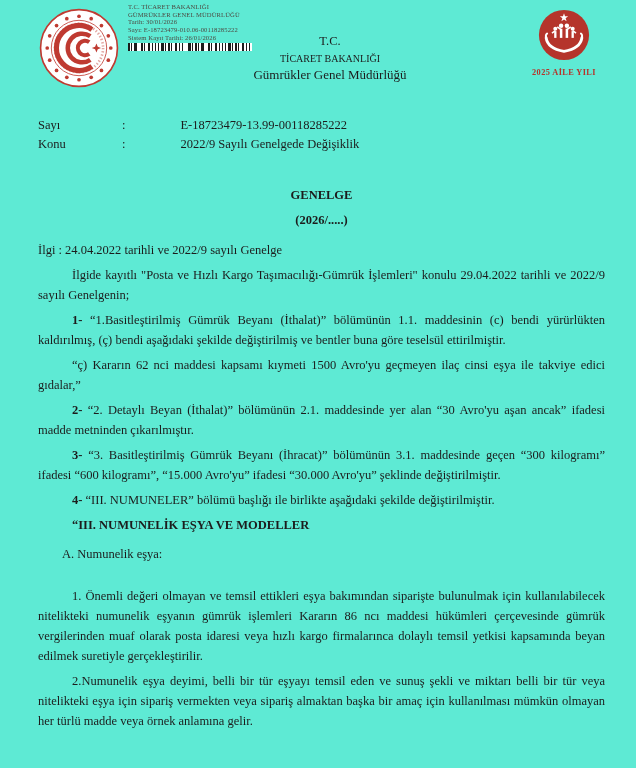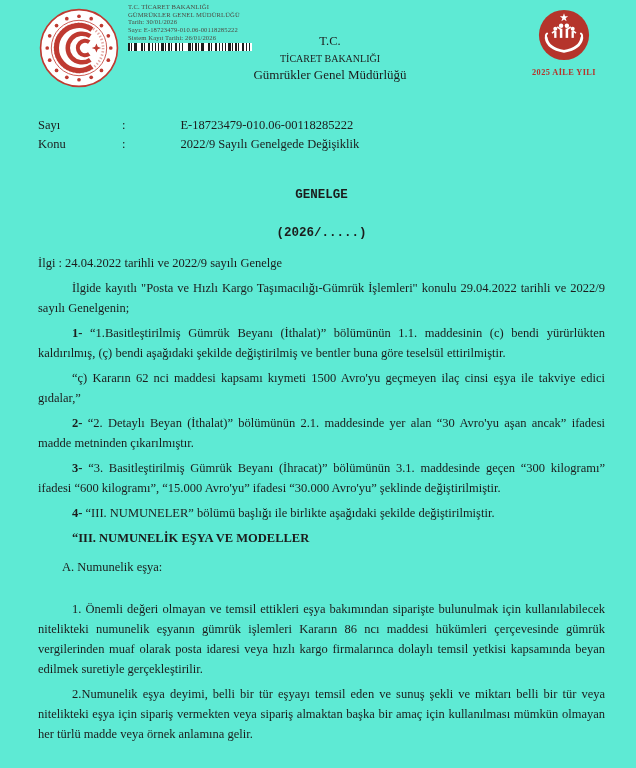--- a/index.html
+++ b/index.html
@@ -42,22 +42,22 @@
   }
   
   .doc-main{
     position:absolute;top:102px;left:38px;width:567px;
     font-size:12.5px;line-height:20px;
   }
   .meta{margin-top:14px;line-height:19px;}
   .meta-row{display:flex;gap:48px;}
   .meta-label{width:34px;flex:0 0 auto;}
   .meta-colon{flex:0 0 auto;margin:0 7px 0 2px;}
-  .title-block{margin-top:31px;text-align:center;font-weight:bold;line-height:21px;font-family:Liberation Mono, monospace;}
-  .title-block .t2{margin-top:17px;}
+  .title-block{margin-top:31px;text-align:center;font-weight:bold;line-height:21px;}
+  .title-block .t2{margin-top:4px;}
   .ilgi{margin-top:9px;}
   .doc-main p{margin:5px 0;text-align:justify;}
   .ind{text-indent:34px;}
   .ind-sm{text-indent:24px;}
   .sec-head{font-weight:bold;text-align:left;}
   b.num{font-weight:bold;}
 </style>
 </head>
 <body>
 
@@ -129,21 +129,21 @@
       <div class="caption">2025 AİLE YILI</div>
     </div>
   </div>
 
   <div class="doc-main">
 
     <div class="meta">
       <div class="meta-row">
         <span class="meta-label">Sayı</span>
         <span class="meta-colon">:</span>
-        <span>E-18723479-010.06-00118285222</span>
+        <span>E-18723479-13.99-00118285222</span>
       </div>
       <div class="meta-row">
         <span class="meta-label">Konu</span>
         <span class="meta-colon">:</span>
         <span>2022/9 Sayılı Genelgede Değişiklik</span>
       </div>
     </div>
 
     <div class="title-block">
       <div class="t1">GENELGE</div>

